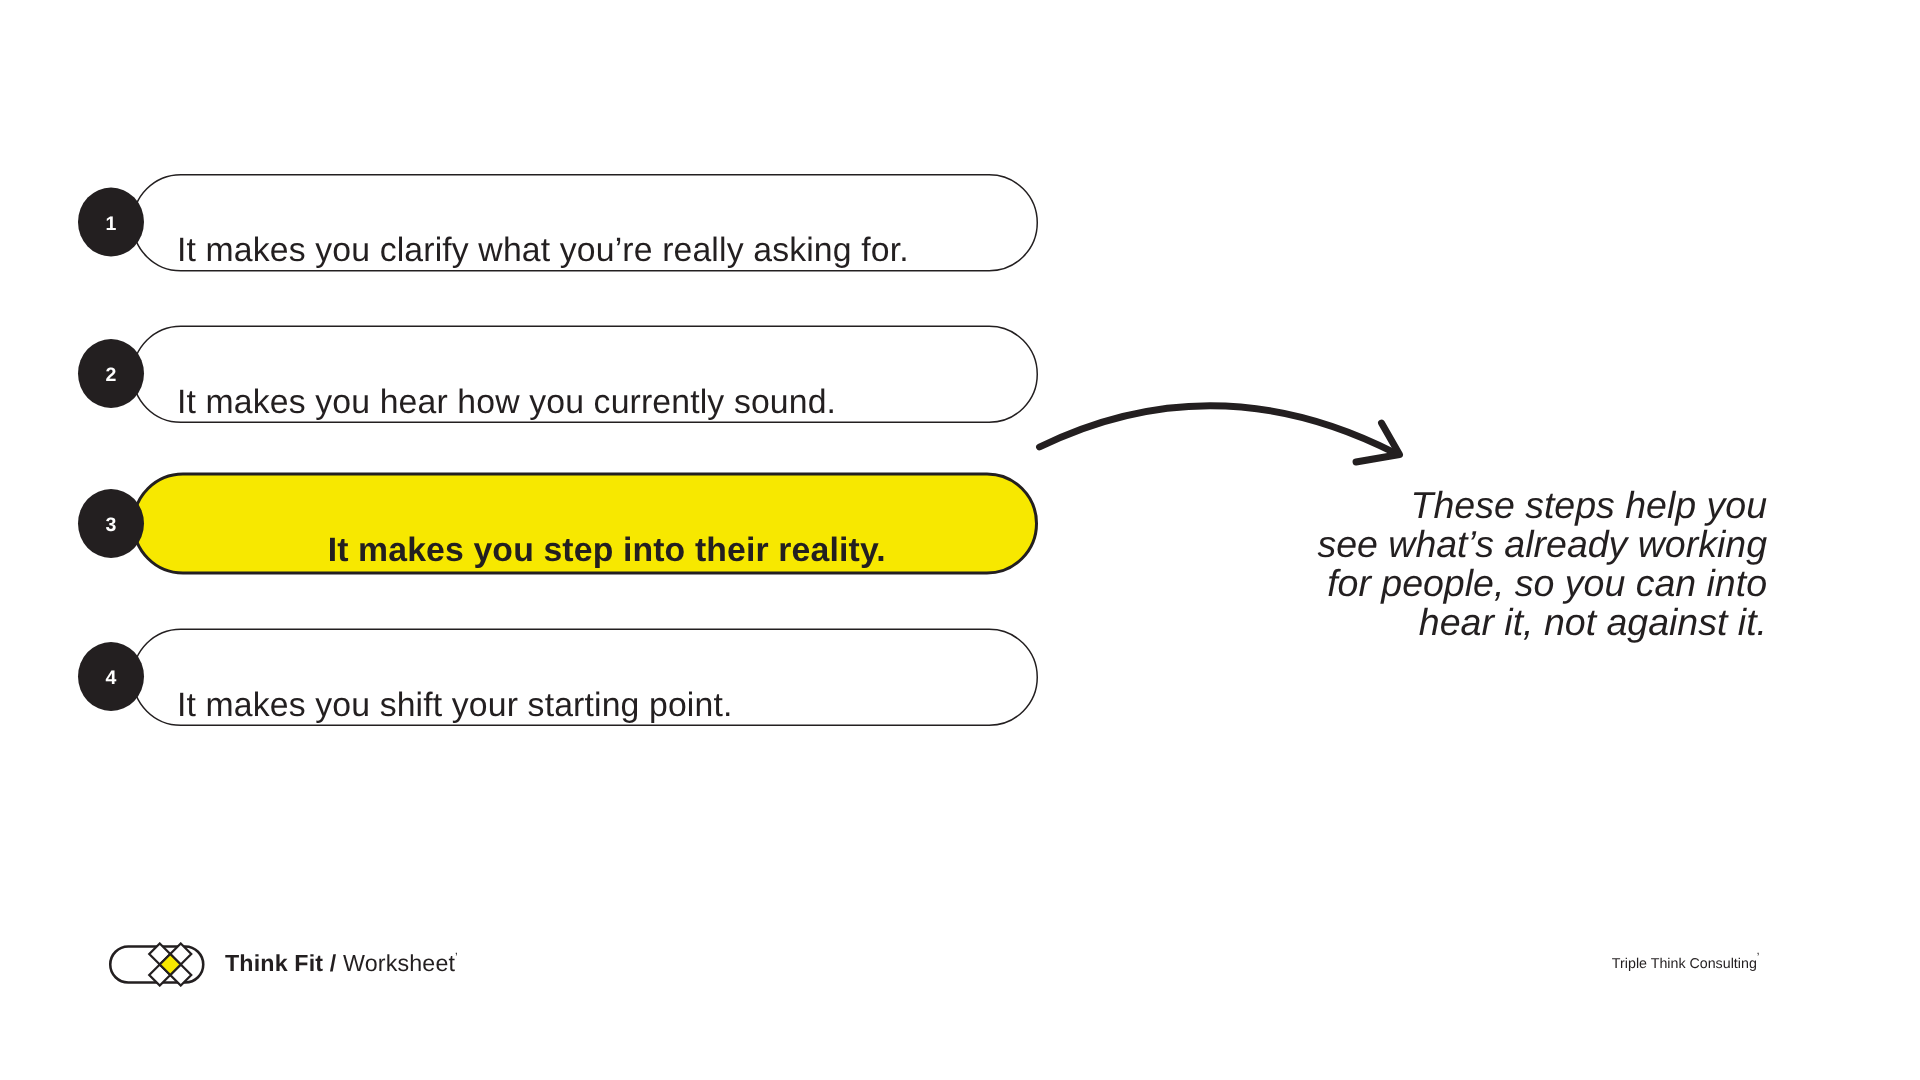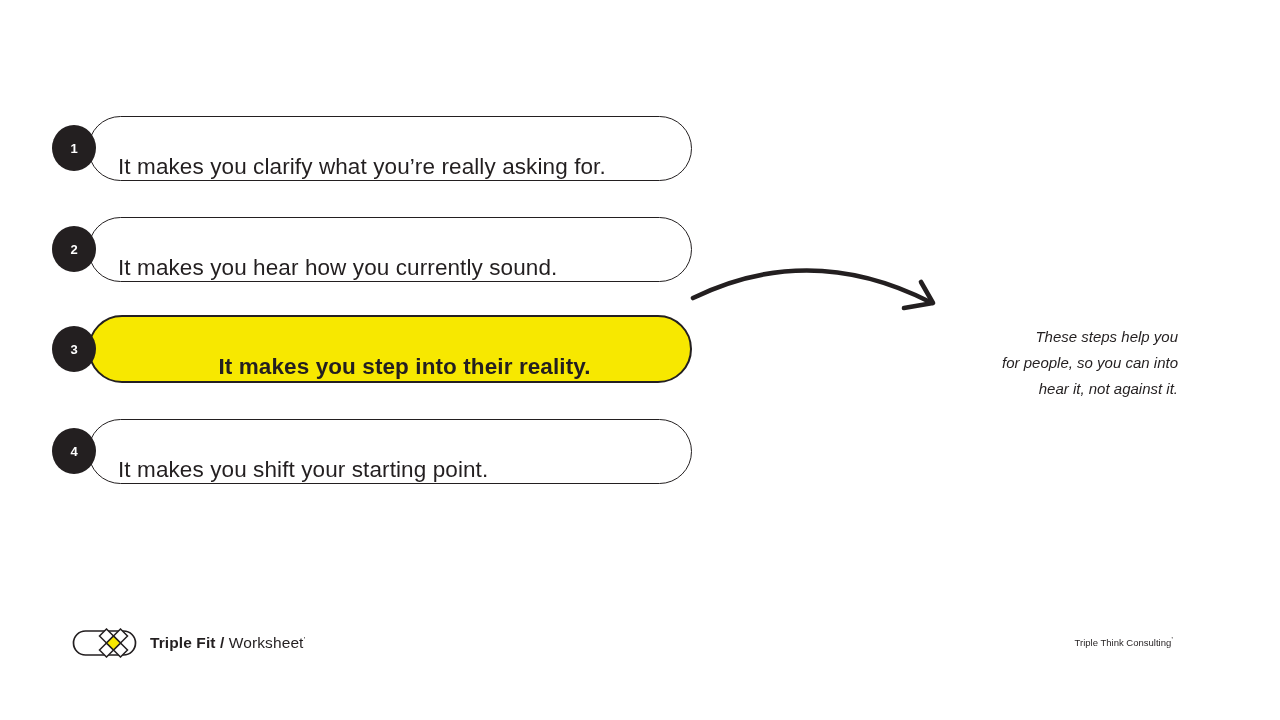--- a/index.html
+++ b/index.html
@@ -59,21 +59,21 @@
   
   .arrow{position:absolute;left:678px;top:256px;width:270px;height:70px;}
 
   
   .annotation{
     position:absolute;
     right:102px;top:324px;
     width:300px;
     text-align:right;
     font-style:italic;
-    font-size:15px;
+    font-size:25px;
     line-height:26px;
     color:var(--ink);
   }
 
   
   .footer-left{
     position:absolute;left:72px;top:628px;
     display:flex;align-items:center;gap:12px;
   }
   .brand-logo{width:66px;height:30px;display:block;}
@@ -118,33 +118,34 @@
     <div class="step-num">4</div>
   </div>
 
   <svg class="arrow" viewBox="0 0 270 70">
     <path d="M15 42 Q132 -15 252 46" fill="none" stroke="#231F20" stroke-width="4.6" stroke-linecap="round"></path>
     <path d="M255 47 L243 26 M255 47 L226 52" fill="none" stroke="#231F20" stroke-width="4.6" stroke-linecap="round" stroke-linejoin="round"></path>
   </svg>
 
   <div class="annotation">
     <div>These steps help you</div>
+    <div>see what’s already working</div>
     <div>for people, so you can into</div>
     <div>hear it, not against it.</div>
   </div>
 
   <div class="footer-left">
     <svg class="brand-logo" viewBox="0 0 66 30">
       <rect x="1.5" y="3" width="62" height="24" rx="12" fill="#ffffff" stroke="#231F20" stroke-width="1.7"></rect>
       <g stroke="#231F20" stroke-width="1.5" stroke-linejoin="miter">
         <path d="M34.5 1 L41.5 8 L34.5 15 L27.5 8 Z" fill="#ffffff"></path>
         <path d="M48.5 1 L55.5 8 L48.5 15 L41.5 8 Z" fill="#ffffff"></path>
         <path d="M34.5 15 L41.5 22 L34.5 29 L27.5 22 Z" fill="#ffffff"></path>
         <path d="M48.5 15 L55.5 22 L48.5 29 L41.5 22 Z" fill="#ffffff"></path>
         <path d="M41.5 8 L48.5 15 L41.5 22 L34.5 15 Z" fill="#F7E800"></path>
       </g>
     </svg>
-    <div class="brand-text"><b>Triple Fit /</b><span> Worksheet</span><span class="tm">’</span></div>
+    <div class="brand-text"><b>Think Fit /</b><span> Worksheet</span><span class="tm">’</span></div>
   </div>
 
   <div class="footer-right"><span>Triple Think Consulting</span><span class="tm">’</span></div>
 
 </div>
 
 </body></html>

